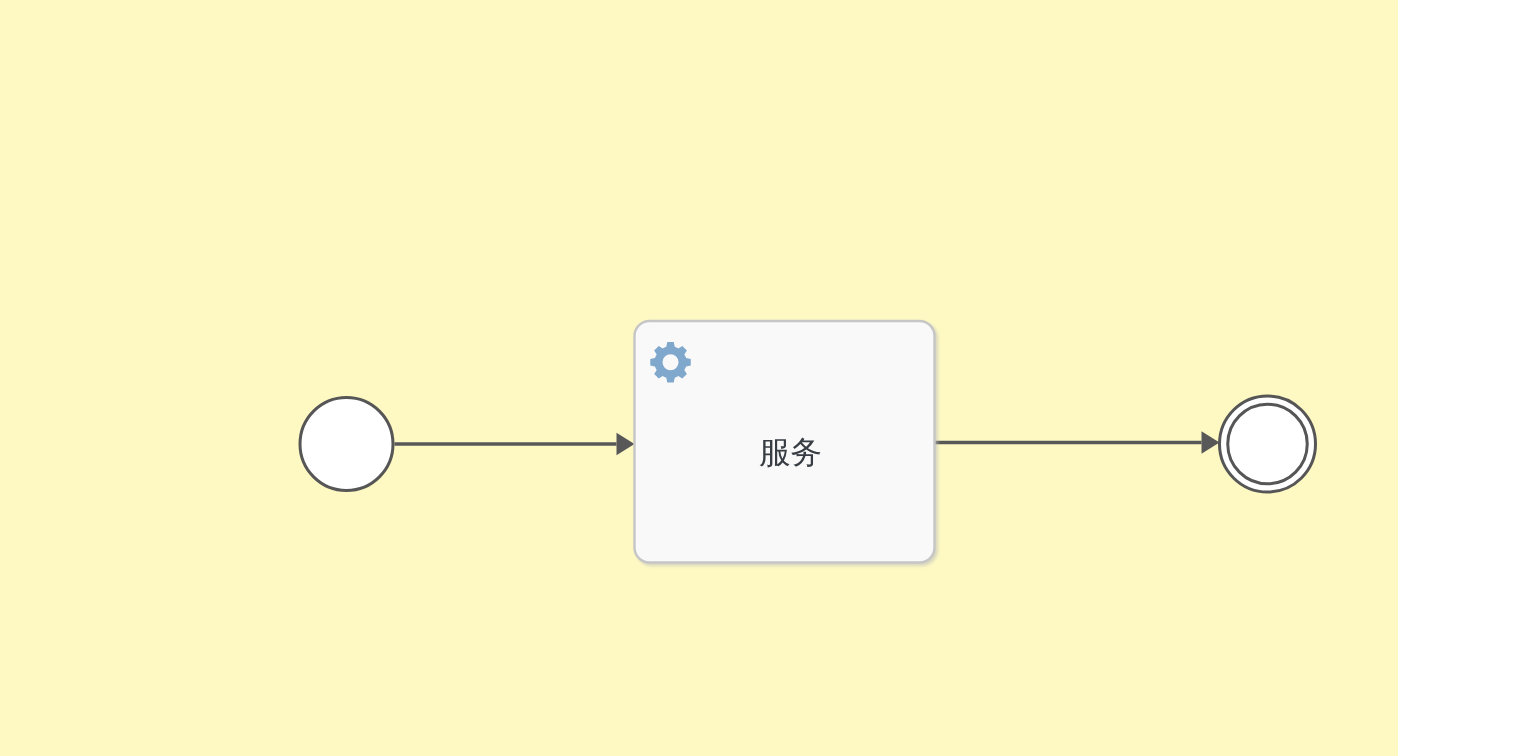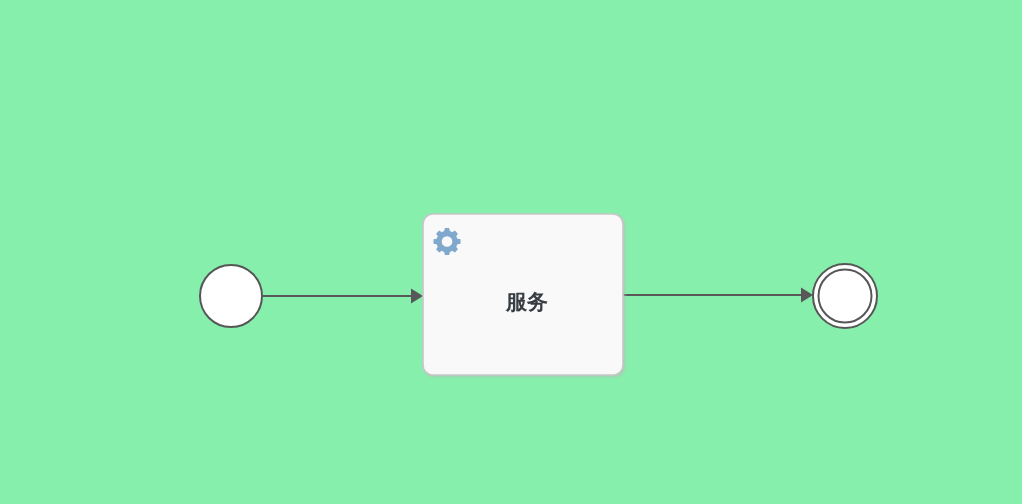--- a/index.html
+++ b/index.html
@@ -6,25 +6,24 @@
   html, body {
     margin: 0;
     padding: 0;
     background: #ffffff;
   }
   body {
     font-family: "Liberation Sans", sans-serif;
   }
   #canvas {
     position: relative;
-    width: 1022px;
+    width: 932px;
     height: 504px;
-    background: #86efac;
+    background: #fef9c3;
     overflow: hidden;
-    font-weight: bold;
   }
   #bpmn-svg {
     position: absolute;
     left: 0;
     top: 0;
     width: 1022px;
     height: 504px;
     display: block;
   }
   .shape-stroke {

